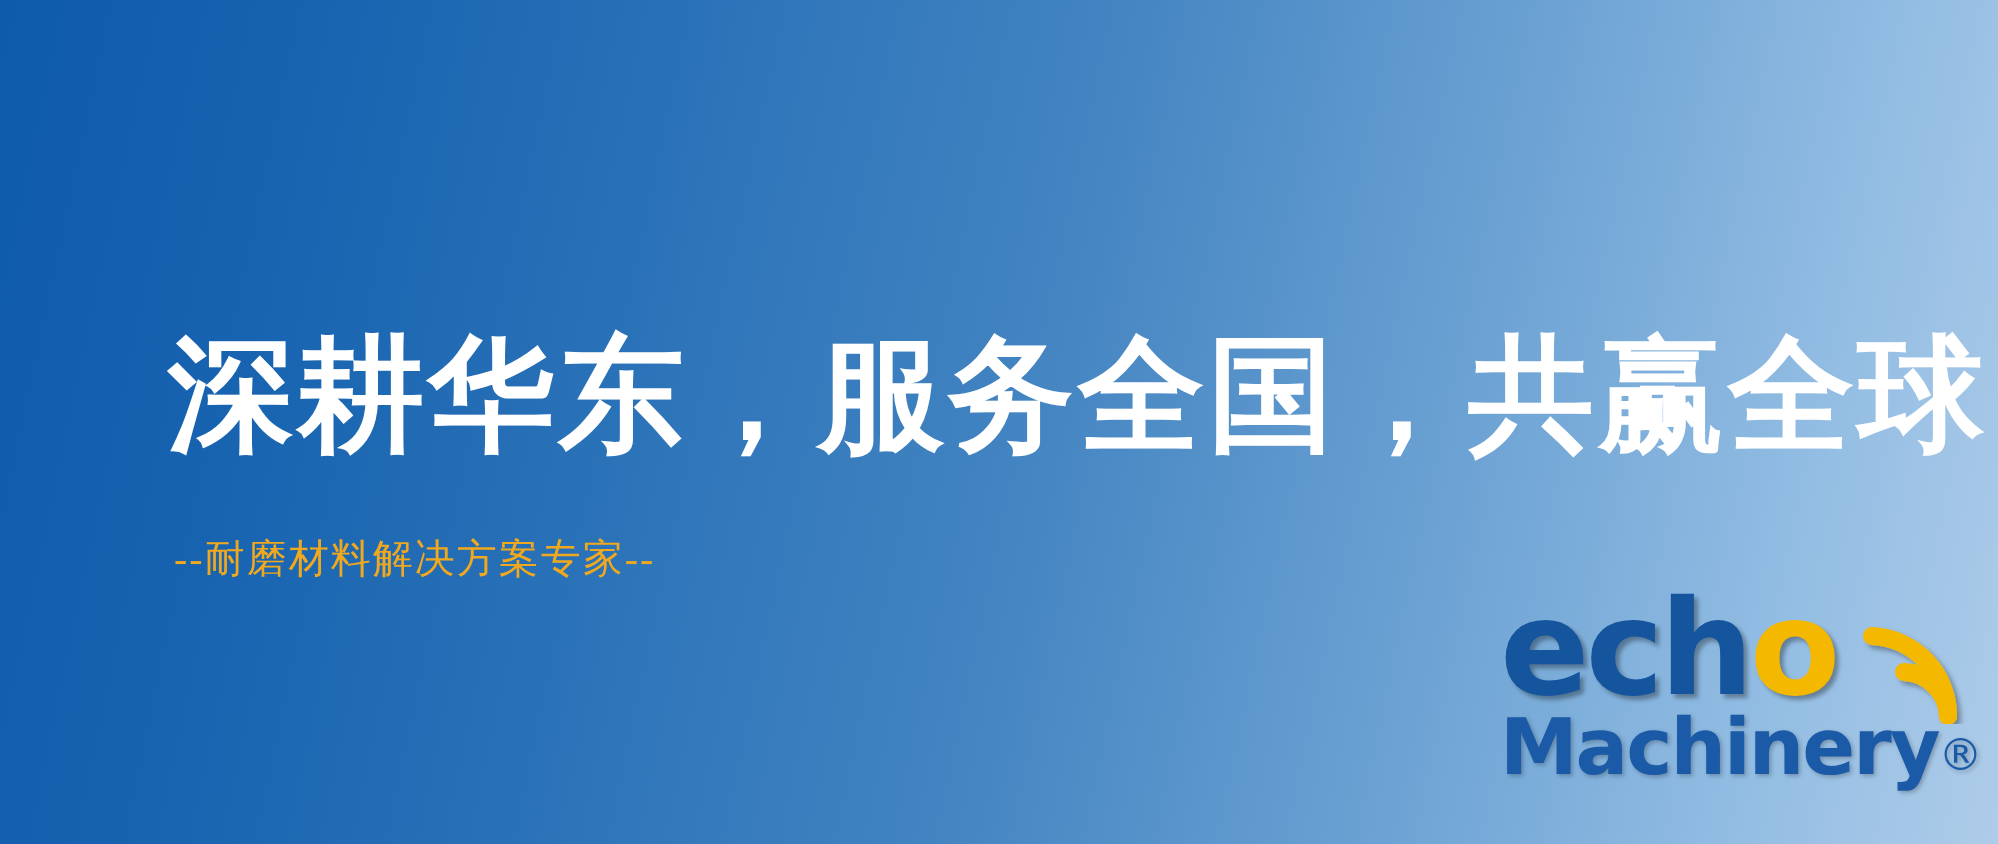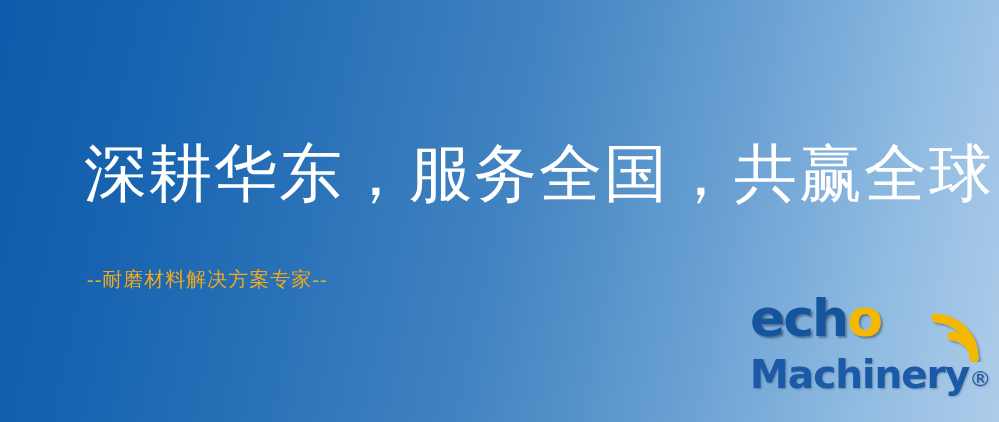--- a/index.html
+++ b/index.html
@@ -25,28 +25,28 @@
         #4485c2 52%,
         #6da3d4 72%,
         #93bde3 88%,
         #aecce9 100%);
   }
 
   
   .headline {
     position: absolute;
     left: 84px;
-    top: 140px;
+    top: 164px;
     color: #ffffff;
     font-family: "Liberation Serif", "DejaVu Serif", serif;
     font-size: 63px;
     line-height: 1.08;
     letter-spacing: 2px;
     white-space: nowrap;
-    font-weight: 400;
+    font-weight: 700;
   }
 
   
   .subtitle {
     position: absolute;
     left: 87px;
     top: 266px;
     color: #f0a81e;
     font-family: "Liberation Serif", "DejaVu Serif", serif;
     font-size: 20px;
@@ -61,21 +61,21 @@
     left: 748px;
     top: 292px;
     width: 251px;
     height: 130px;
   }
   .logo-wordmark {
     position: absolute;
     left: 2px;
     top: 0px;
     font-family: "DejaVu Sans", "Liberation Sans", sans-serif;
-    font-size: 52px;
+    font-size: 66px;
     font-weight: 700;
     line-height: 1;
     letter-spacing: -2px;
     white-space: nowrap;
   }
   .logo-ech {
     color: #15559e;
     text-shadow: 2px 2px 2px rgba(0,0,0,0.33);
   }
   .logo-o {

